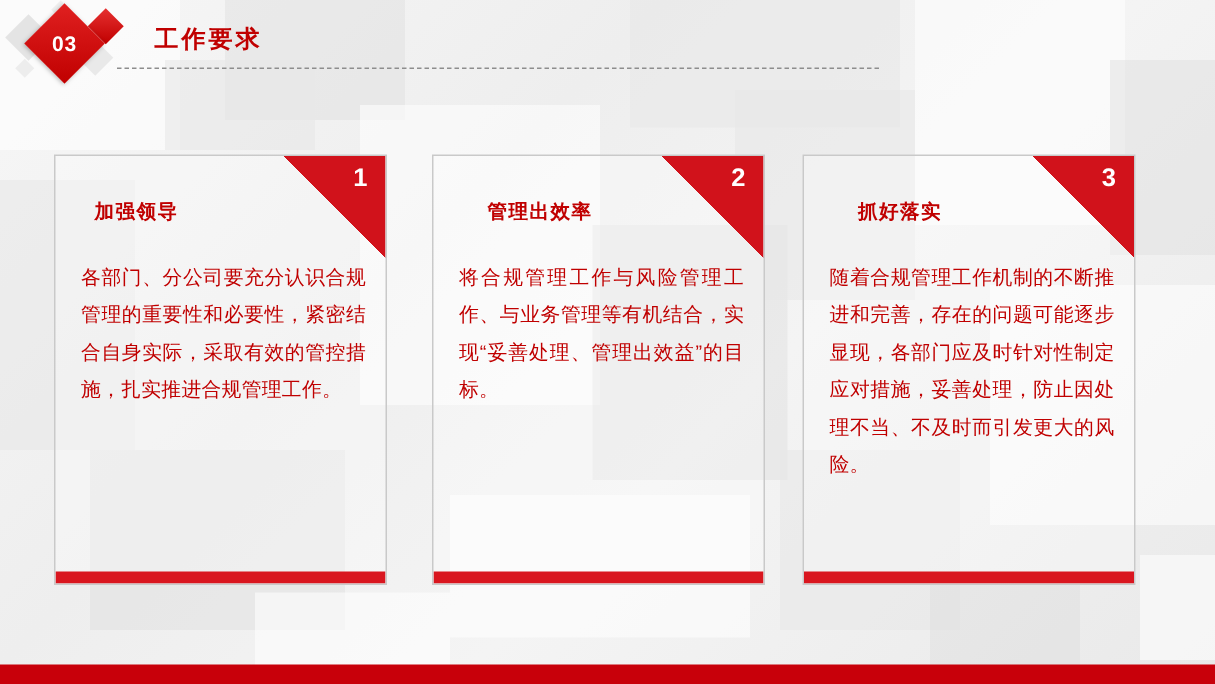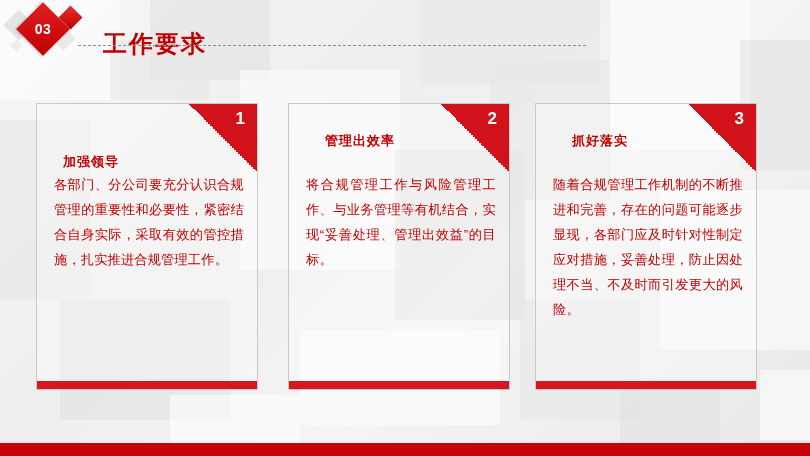--- a/index.html
+++ b/index.html
@@ -110,23 +110,23 @@
     justify-content: center;
     color: #ffffff;
     font-size: 14px;
     font-weight: bold;
     letter-spacing: .5px;
   }
 
   #section-title {
     position: absolute;
     left: 103px;
-    top: 28px;
+    top: 16px;
     color: #c00000;
-    font-size: 24px;
+    font-size: 16px;
     font-weight: bold;
     letter-spacing: 2px;
     white-space: nowrap;
   }
 
   #title-dash {
     position: absolute;
     left: 78px;
     top: 45px;
     width: 508px;
@@ -177,21 +177,21 @@
 
   .card-title {
     position: absolute;
     top: 28px;
     color: #c00000;
     font-size: 13px;
     font-weight: bold;
     letter-spacing: 1px;
     white-space: nowrap;
   }
-  #card-1 .card-title { left: 26px; margin-top: 21px; }
+  #card-1 .card-title { left: 26px; }
   #card-2 .card-title { left: 36px; }
   #card-3 .card-title { left: 36px; }
 
   .card-body {
     position: absolute;
     left: 17px;
     top: 68px;
     width: 190px;
     color: #c00000;
     font-size: 13.2px;

